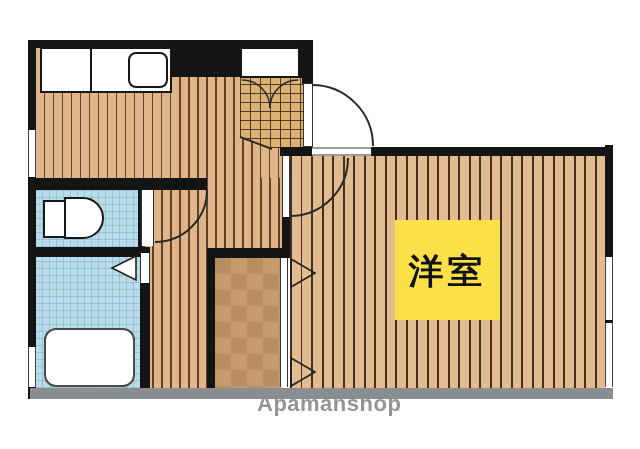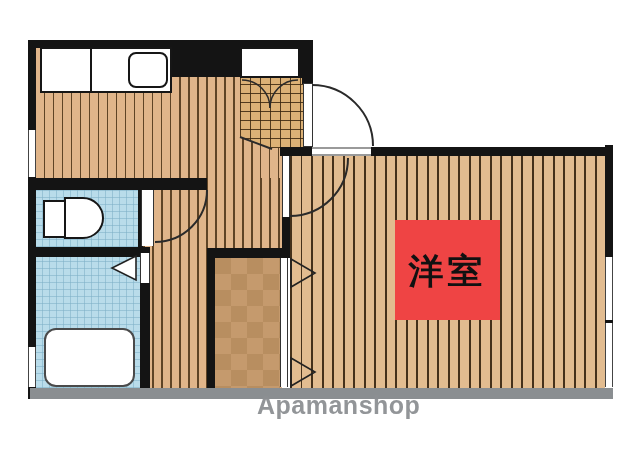--- a/index.html
+++ b/index.html
@@ -36,27 +36,27 @@
   }
   
   .wall{background:var(--wall,#141414);}
   .wall-gray{background:var(--bottom-wall-gray,#8a8e91);}
   
   .gap{background:#fff;}
   .gap-v{background:#fff;border-left:1.5px solid #333;border-right:1.5px solid #333;box-sizing:border-box;}
   .win-v{background:#fff;border-left:1.5px solid #444;border-right:1.5px solid #444;box-sizing:border-box;}
   .fixture{background:#fff;border:2px solid #161616;box-sizing:border-box;}
   .label-box{
-    background:#ef4444;color:#111;text-align:center;
+    background:#fde047;color:#111;text-align:center;
     display:flex;flex-direction:column;justify-content:center;gap:6px;
   }
   .label-box .room-name{font-size:35px;font-weight:700;letter-spacing:4px;line-height:1;}
   .label-box .room-size{font-size:31px;font-weight:700;line-height:1;}
   .watermark{
-    color:var(--watermark-gray,#8d9093);font-size:25px;font-weight:700;
+    color:var(--watermark-gray,#8d9093);font-size:22px;font-weight:700;
     letter-spacing:.5px;opacity:.95;line-height:1;
   }
   svg{position:absolute;left:0;top:0;pointer-events:none;}
 </style>
 </head>
 <body>
 
 <div id="stage">
 
   <div class="abs wood" style="left:35px;top:48px;width:247px;height:130px;"></div>

